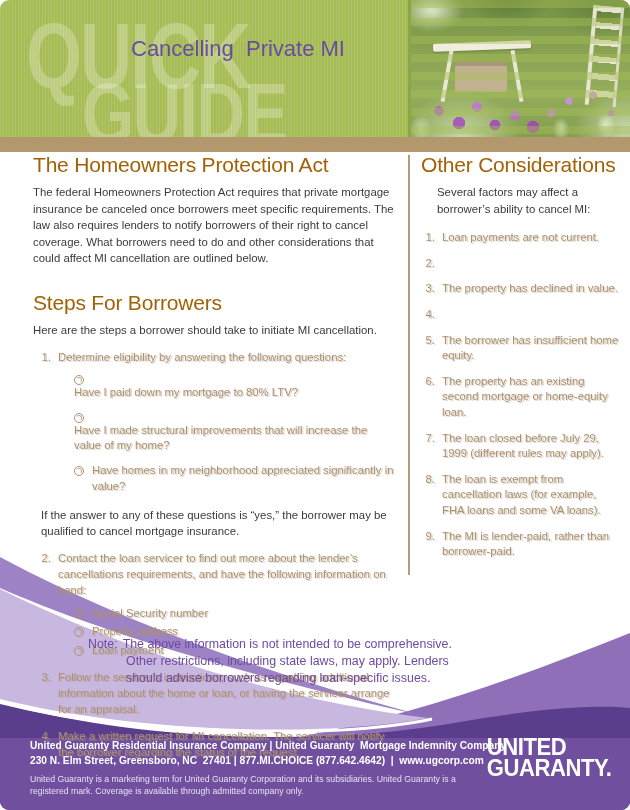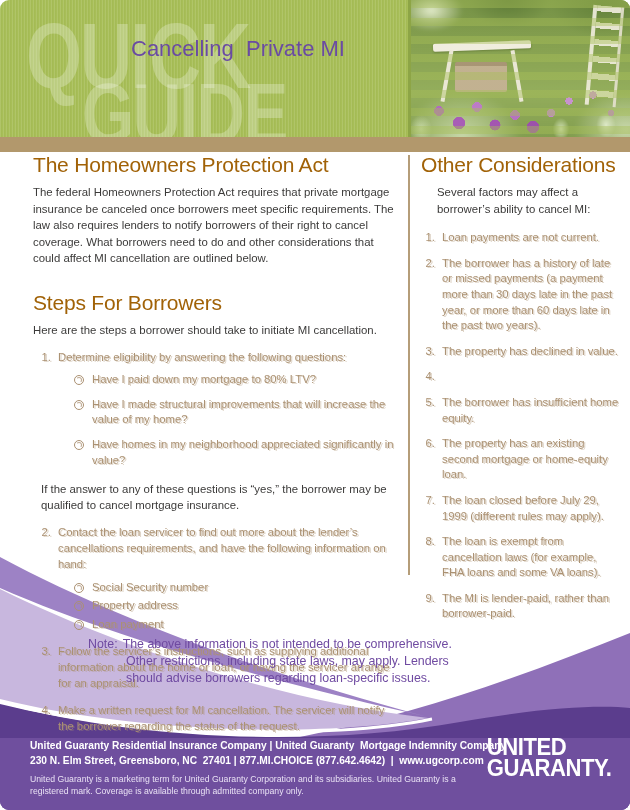--- a/index.html
+++ b/index.html
@@ -61,21 +61,21 @@
   .col-left{position:absolute;left:33px;top:0;width:364px;}
   .divider{position:absolute;left:408px;top:2px;width:2px;height:420px;background:#b59d79;}
   .col-right{position:absolute;left:421px;top:0;width:198px;}
   h2{margin:0 0 7px 0;font-size:21px;font-weight:normal;color:#a16207;letter-spacing:-0.2px;}
   .steps-h{margin-top:24px;}
   .body{margin:0 0 10px 0;font-size:11.4px;line-height:16.6px;color:#3b3a39;}
   .tan-text{color:#ab9172;text-shadow:1.4px 0.7px 0 rgba(173,148,116,0.40);}
   .step{display:flex;margin:10px 0 7px 0;font-size:11.3px;line-height:16.2px;}
   .step .num{flex:none;width:18px;text-align:right;margin-right:7px;}
   .sub{display:flex;margin-left:41px;font-size:11.3px;line-height:15.8px;}
-  .sub.loose{margin-bottom:9px;}
+  .sub.loose{margin-bottom:9px;flex-direction:column;}
   .sub.tight{margin-bottom:3px;}
   .bullet-circle{flex:none;width:8px;height:8px;border:1px solid #ab9172;border-radius:50%;
     margin:3px 8px 0 0;position:relative;}
   .bullet-circle::after{content:'';position:absolute;inset:1px;border:1px solid rgba(171,145,114,0.75);
     border-radius:50%;border-left-color:transparent;border-bottom-color:transparent;}
   .interlude{margin:12px 0 10px 8px;}
   .r-intro{margin:0 0 13px 16px;}
   .r-item{display:flex;margin-bottom:10px;font-size:11.3px;line-height:15.6px;}
   .r-item .num{flex:none;width:14px;text-align:right;margin-right:7px;}
 
@@ -186,21 +186,20 @@
     <section class="col-right">
       <h2>Other Considerations</h2>
       <p class="body r-intro">Several factors may affect a borrower’s ability to cancel MI:</p>
 
       <div class="r-item tan-text">
         <span class="num">1.</span>
         <span class="txt">Loan payments are not current.</span>
       </div>
       <div class="r-item tan-text">
         <span class="num">2.</span>
-        <span class="txt">The borrower has a history of late or missed payments (a payment more than 30 days late in the past year, or more than 60 days late in the past two years).</span>
       </div>
       <div class="r-item tan-text">
         <span class="num">3.</span>
         <span class="txt">The property has declined in value.</span>
       </div>
       <div class="r-item tan-text">
         <span class="num">4.</span>
       </div>
       <div class="r-item tan-text">
         <span class="num">5.</span>

